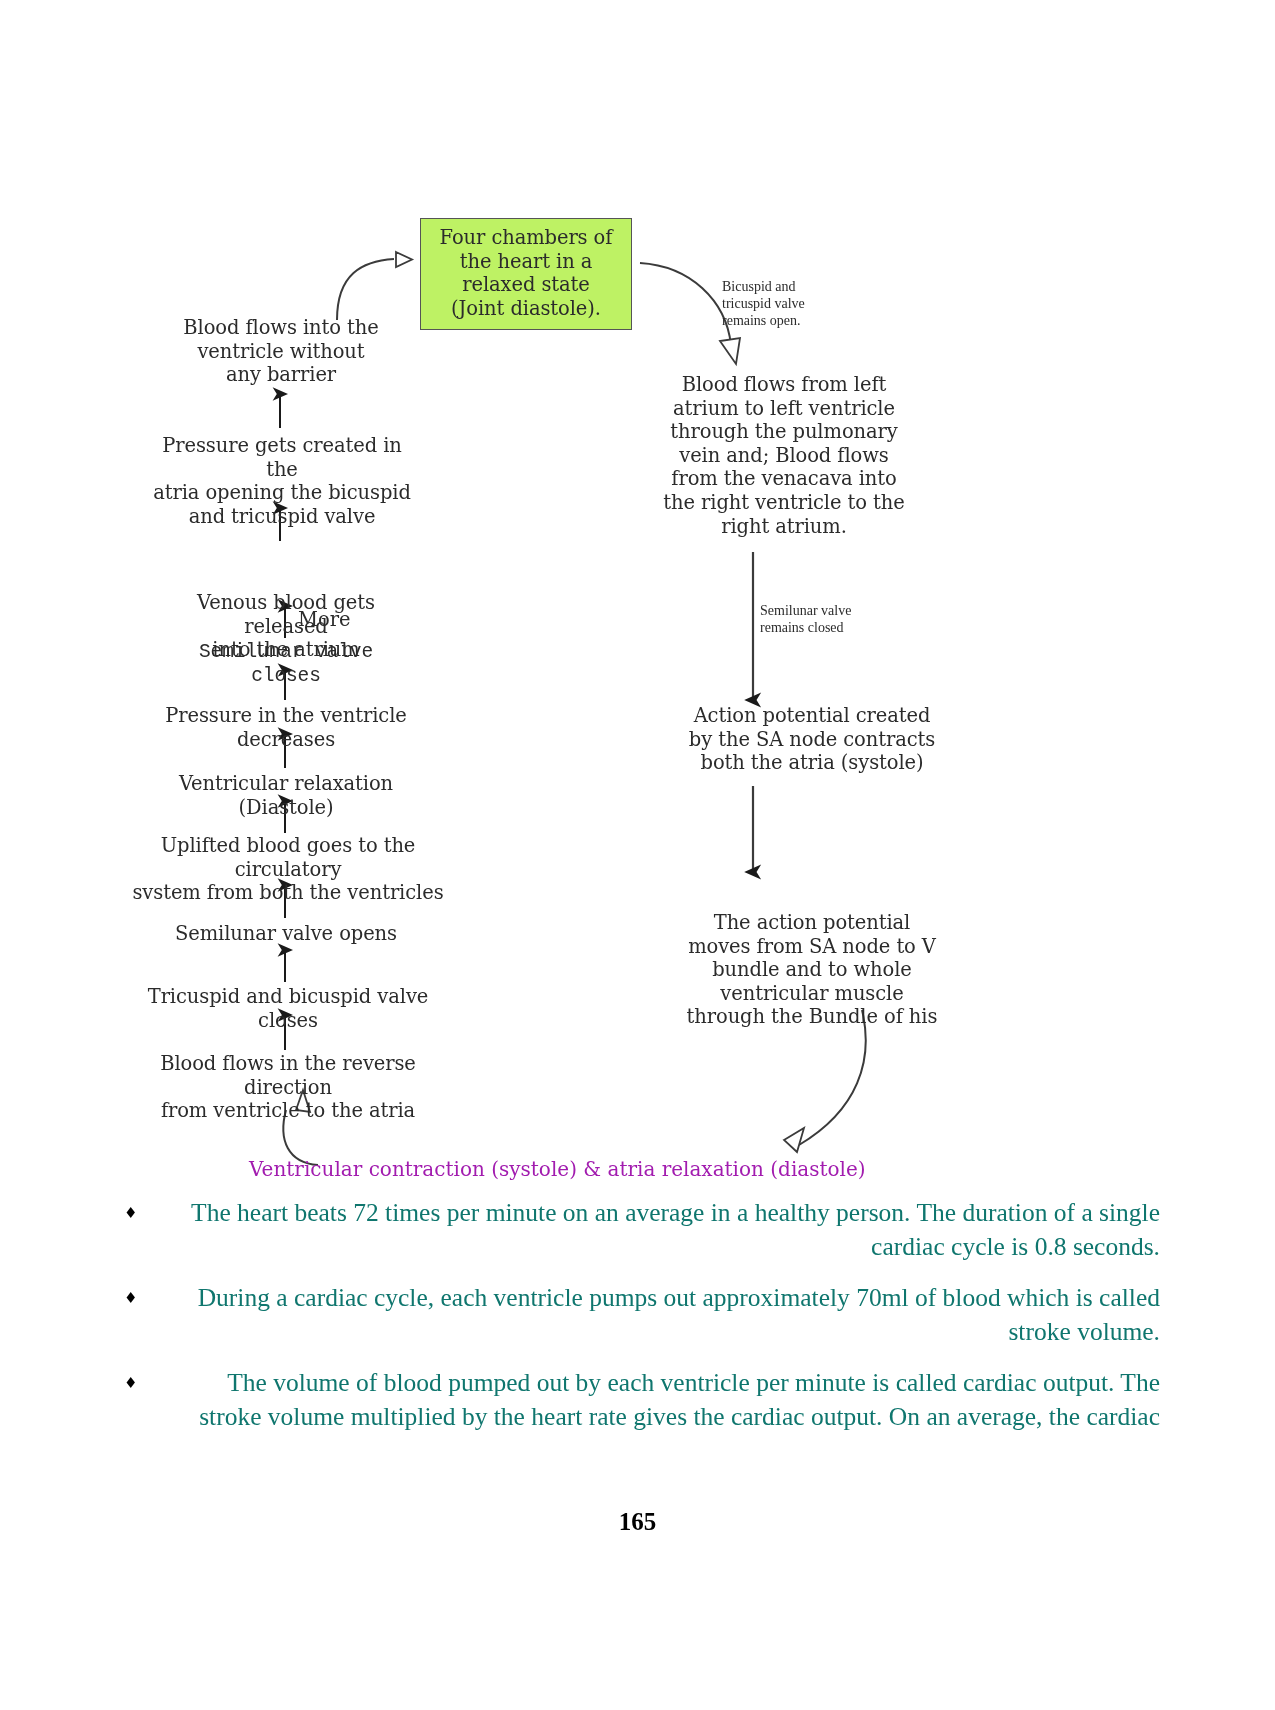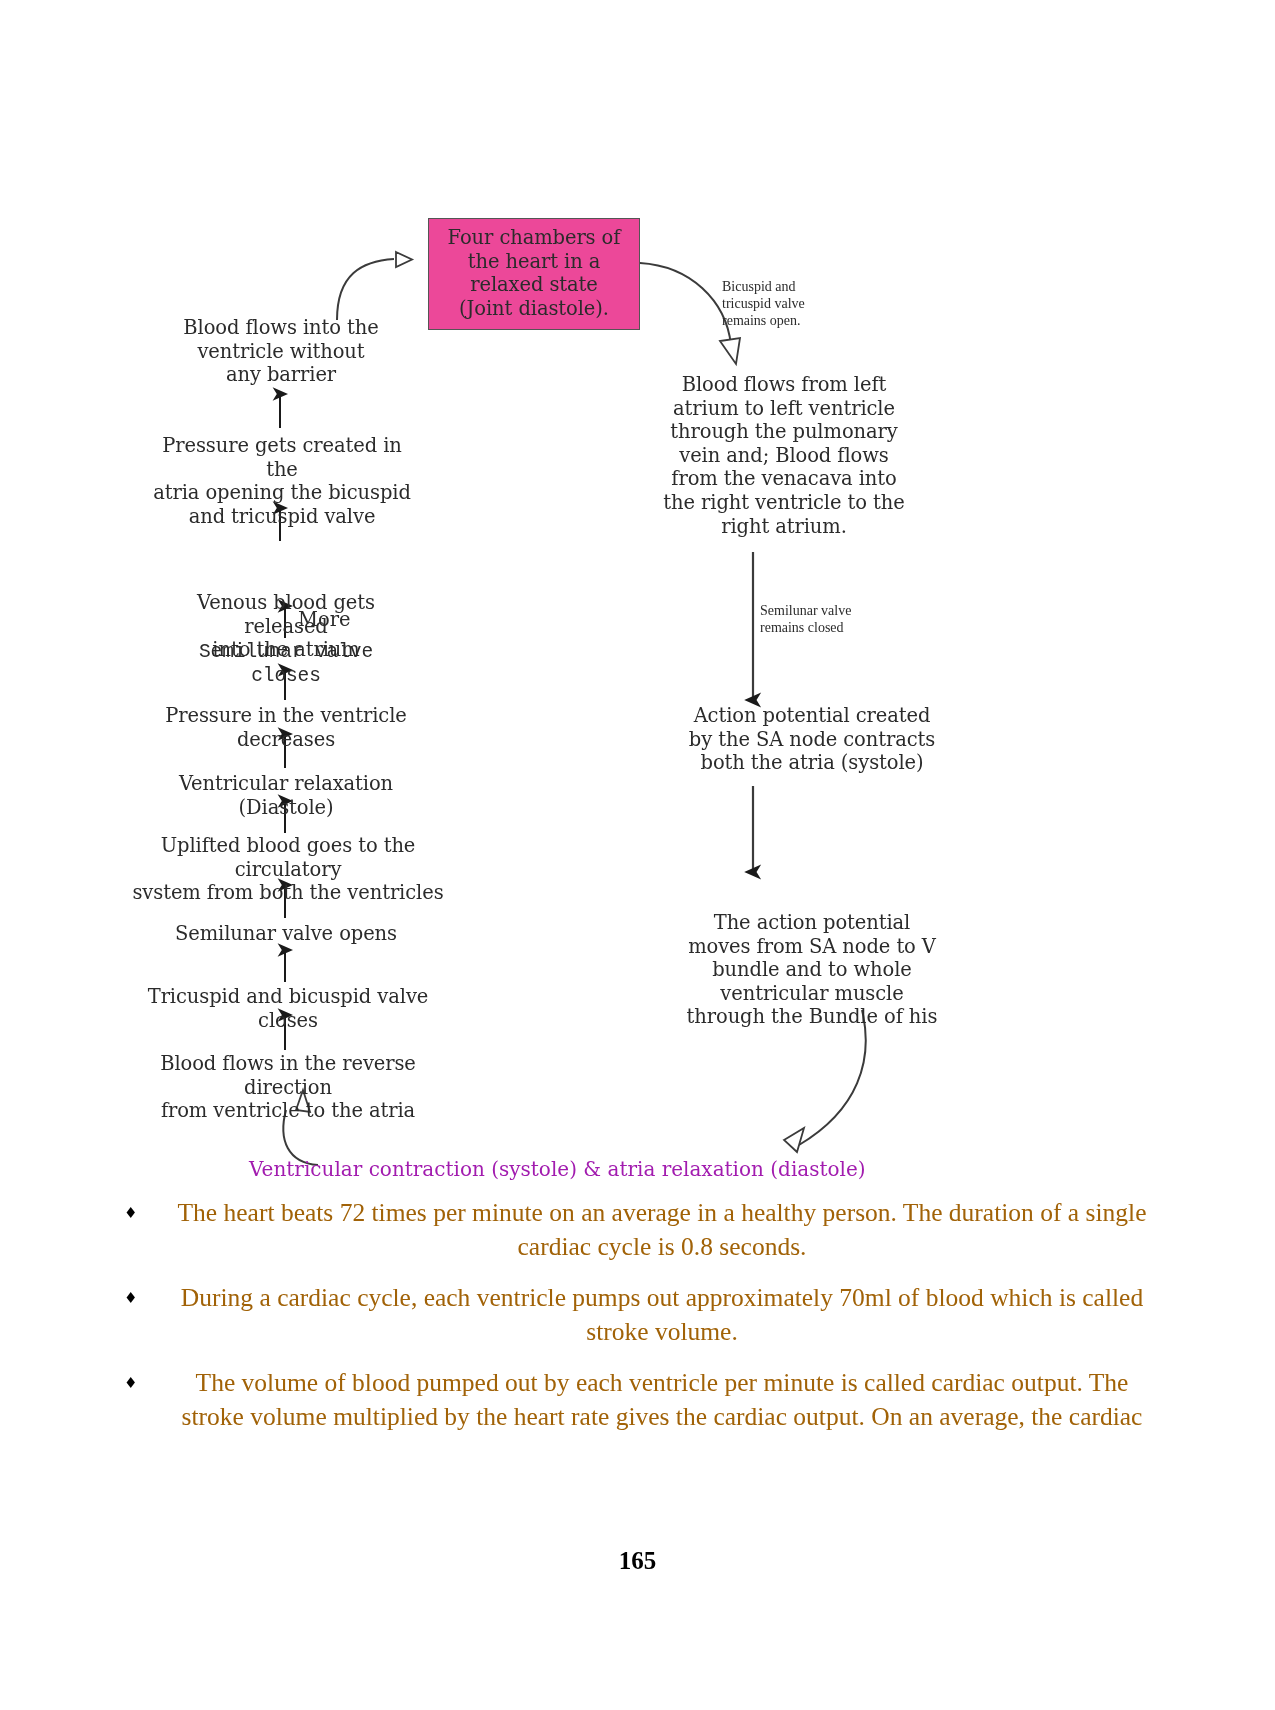--- a/index.html
+++ b/index.html
@@ -38,22 +38,21 @@
     line-height: 1.21;
     color: #2b2b2b;
     letter-spacing: -0.1px;
     white-space: pre-line;
   }
 
   .boxed {
     border: 1.6px solid #555;
     padding: 7px 10px 9px 10px;
     box-sizing: border-box;
-    background: #ec4899;
-    margin-left: 8px;
+    background: #bef264;
   }
 
   .small-label {
     position: absolute;
     font-family: Liberation Serif, serif;
     font-size: 14px;
     line-height: 1.21;
     color: #2b2b2b;
     text-align: left;
     white-space: pre-line;
@@ -95,35 +94,34 @@
     color: #000;
     text-align: left;
     padding-left: 6px;
     box-sizing: border-box;
   }
   .bullet-text {
     flex: 1;
     font-family: "Liberation Serif", serif;
     font-size: 25.5px;
     line-height: 34px;
-    color: #a16207;
-    text-align: center;
+    color: #0f766e;
+    text-align: right;
   }
 
   #page-number {
     position: absolute;
     left: 0;
     top: 1508px;
     width: 1275px;
     text-align: center;
     font-family: "Liberation Serif", serif;
     font-size: 25px;
     font-weight: bold;
     color: #000;
-    margin-top: 39px;
   }
 </style>
 </head>
 <body>
 
 <div id="flowchart">
 
   <svg id="flow-svg" viewBox="0 0 1275 1200">
     <defs>
       <marker id="solidArrow" markerWidth="9" markerHeight="9" refX="4" refY="4.2" orient="auto">

